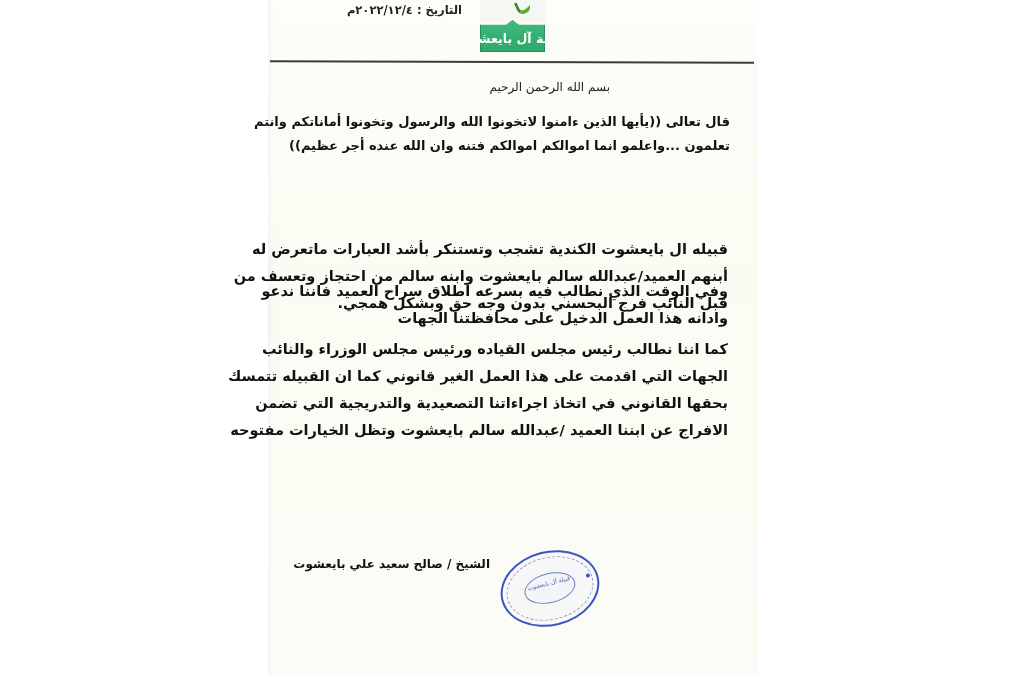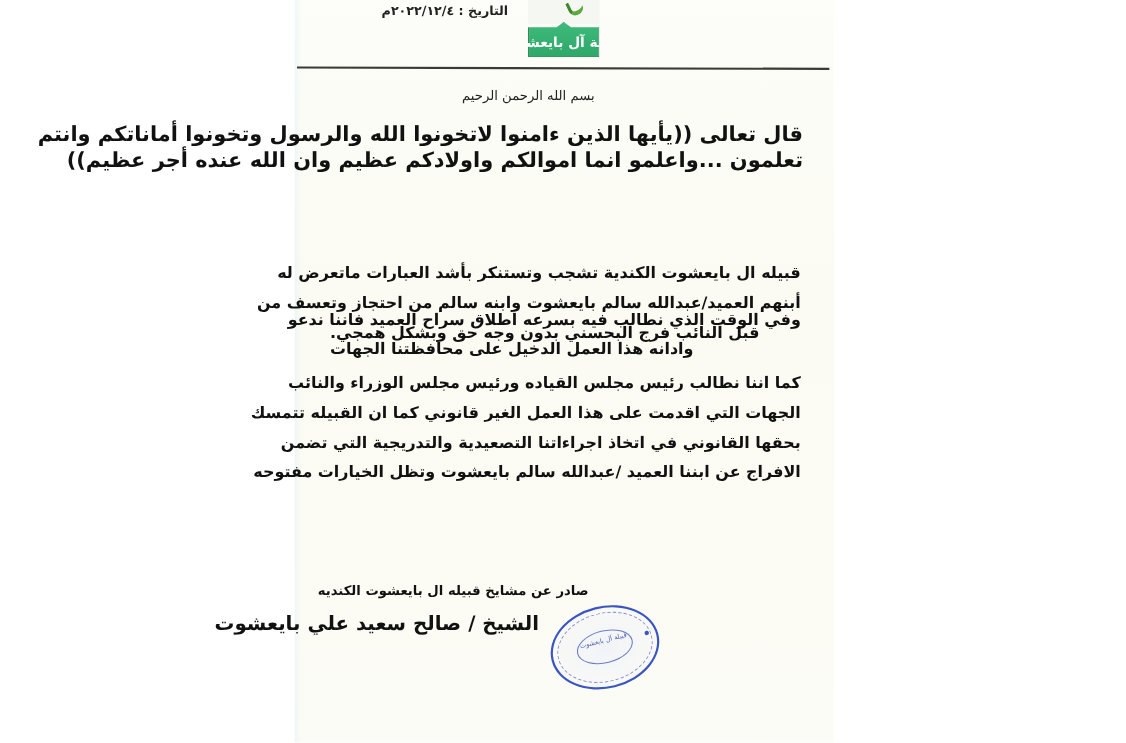--- a/index.html
+++ b/index.html
@@ -47,49 +47,49 @@
       direction: rtl; text-align: right;
       font-size: 11.5px; font-weight: bold; color: #222;
       white-space: nowrap;
     }
     .header-rule {
       position: absolute; left: 270px; top: 61px; width: 484px; height: 2px;
       background: #3a3a3a; transform: rotate(0.15deg);
     }
     
     .rtl-block {
-      position: absolute; direction: rtl; text-align: left;
+      position: absolute; direction: rtl; text-align: right;
       font-weight: bold; color: #111;
     }
     .basmala {
       left: 420px; top: 80px; width: 190px;
       font-family: "DejaVu Serif", serif; font-weight: normal;
       font-size: 12px; color: #222;
     }
     .verse {
       left: 300px; top: 110px; width: 430px;
-      font-size: 19px; line-height: 24px;
+      font-size: 13px; line-height: 24px;
     }
     .para {
       left: 300px; width: 428px;
       font-size: 14.5px; line-height: 27px;
     }
     .para1 { top: 188px; margin-top: 48px; }
     .para2 { top: 278px; }
     .para3 { top: 336px; }
     .line { display: block; white-space: nowrap; }
     .issuer {
       position: absolute; left: 330px; top: 530px; width: 205px;
       direction: rtl; text-align: right; white-space: nowrap;
       font-size: 12px; font-weight: bold; color: #111;
     }
     .sheikh {
       position: absolute; left: 340px; top: 557px; width: 150px;
       direction: rtl; text-align: right; white-space: nowrap;
-      font-size: 18px; font-weight: bold; color: #111;
+      font-size: 12px; font-weight: bold; color: #111;
     }
     
     .stamp {
       position: absolute; left: 500px; top: 551px; width: 100px; height: 75px;
       border: 2.5px solid #3b55c2; border-radius: 50%;
       transform: rotate(-14deg);
       background: radial-gradient(ellipse at center, rgba(230,234,250,0.5), rgba(255,255,255,0));
     }
     .stamp-inner {
       position: absolute; left: 22px; top: 20px; width: 52px; height: 30px;
@@ -124,42 +124,41 @@
     </div>
     <div class="logo-banner">قبيلة آل بايعشوت</div>
   </div>
 
   <div class="header-rule"></div>
 
   <div class="rtl-block basmala">بسم الله الرحمن الرحيم</div>
 
   <div class="rtl-block verse">
     <span class="line">قال تعالى ((يأيها الذين ءامنوا لاتخونوا الله والرسول وتخونوا أماناتكم وانتم</span>
-    <span class="line">تعلمون ...واعلمو انما اموالكم واولادكم عظيم وان الله عنده أجر عظيم))</span>
+    <span class="line">تعلمون ...واعلمو انما اموالكم اموالكم فتنه وان الله عنده أجر عظيم))</span>
   </div>
 
   <div class="rtl-block para para1">
     <span class="line">قبيله ال بايعشوت الكندية تشجب وتستنكر بأشد العبارات ماتعرض له</span>
     <span class="line">أبنهم العميد/عبدالله سالم  بايعشوت وابنه سالم من احتجاز وتعسف من</span>
     <span class="line">قبل النائب فرج البحسني بدون وجه حق وبشكل همجي.</span>
   </div>
 
   <div class="rtl-block para para2">
     <span class="line">وفي الوقت الذي نطالب فيه بسرعه اطلاق سراح العميد فاننا ندعو</span>
     <span class="line">وادانه  هذا العمل الدخيل على محافظتنا الجهات</span>
   </div>
 
   <div class="rtl-block para para3">
     <span class="line">كما اننا نطالب رئيس مجلس القياده ورئيس مجلس الوزراء  والنائب</span>
     <span class="line">الجهات التي اقدمت على هذا العمل الغير قانوني  كما ان القبيله تتمسك</span>
     <span class="line">بحقها القانوني في اتخاذ اجراءاتنا التصعيدية والتدريجية التي تضمن</span>
     <span class="line">الافراج عن ابننا العميد /عبدالله سالم بايعشوت وتظل الخيارات مفتوحه</span>
   </div>
 
-  <div class="issuer">صادر عن مشايخ  قبيله ال بايعشوت  الكنديه</div>
   <div class="sheikh">الشيخ / صالح سعيد علي بايعشوت</div>
 
   <div class="stamp">
     <div class="stamp-ring-text"></div>
     <div class="stamp-inner"></div>
     <div class="stamp-label">قبيلة آل بايعشوت</div>
     <div class="stamp-dot"></div>
   </div>
 </div>
 

